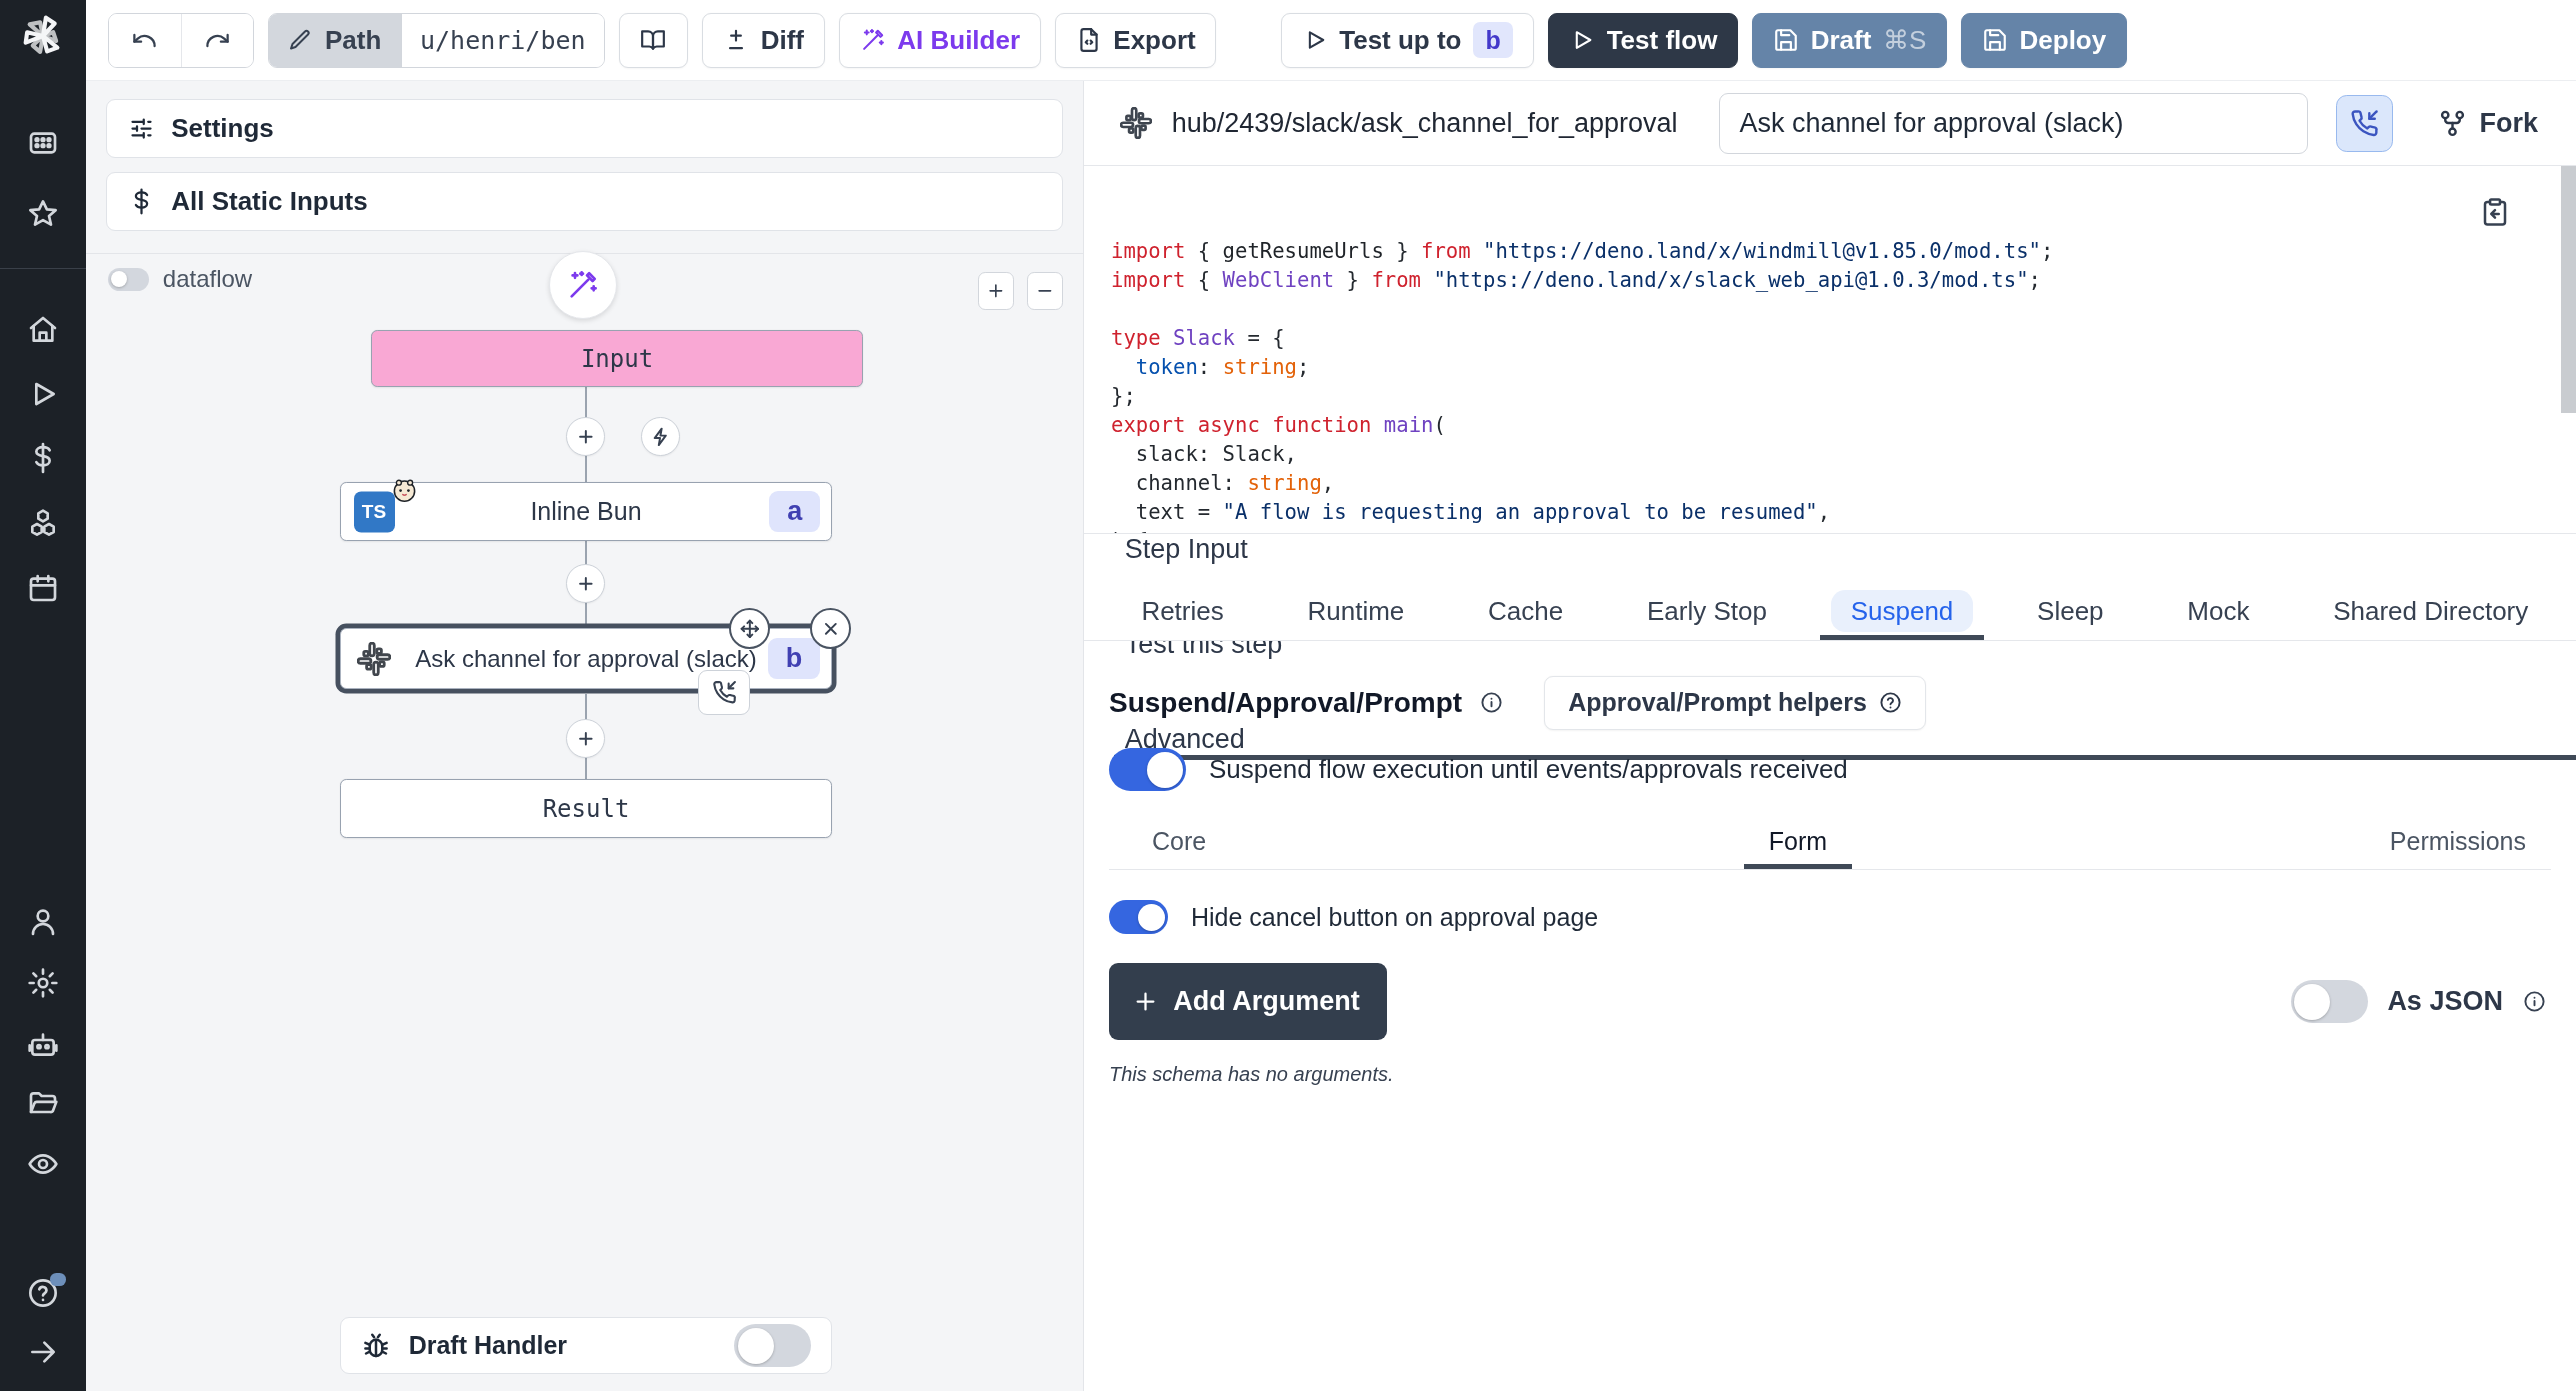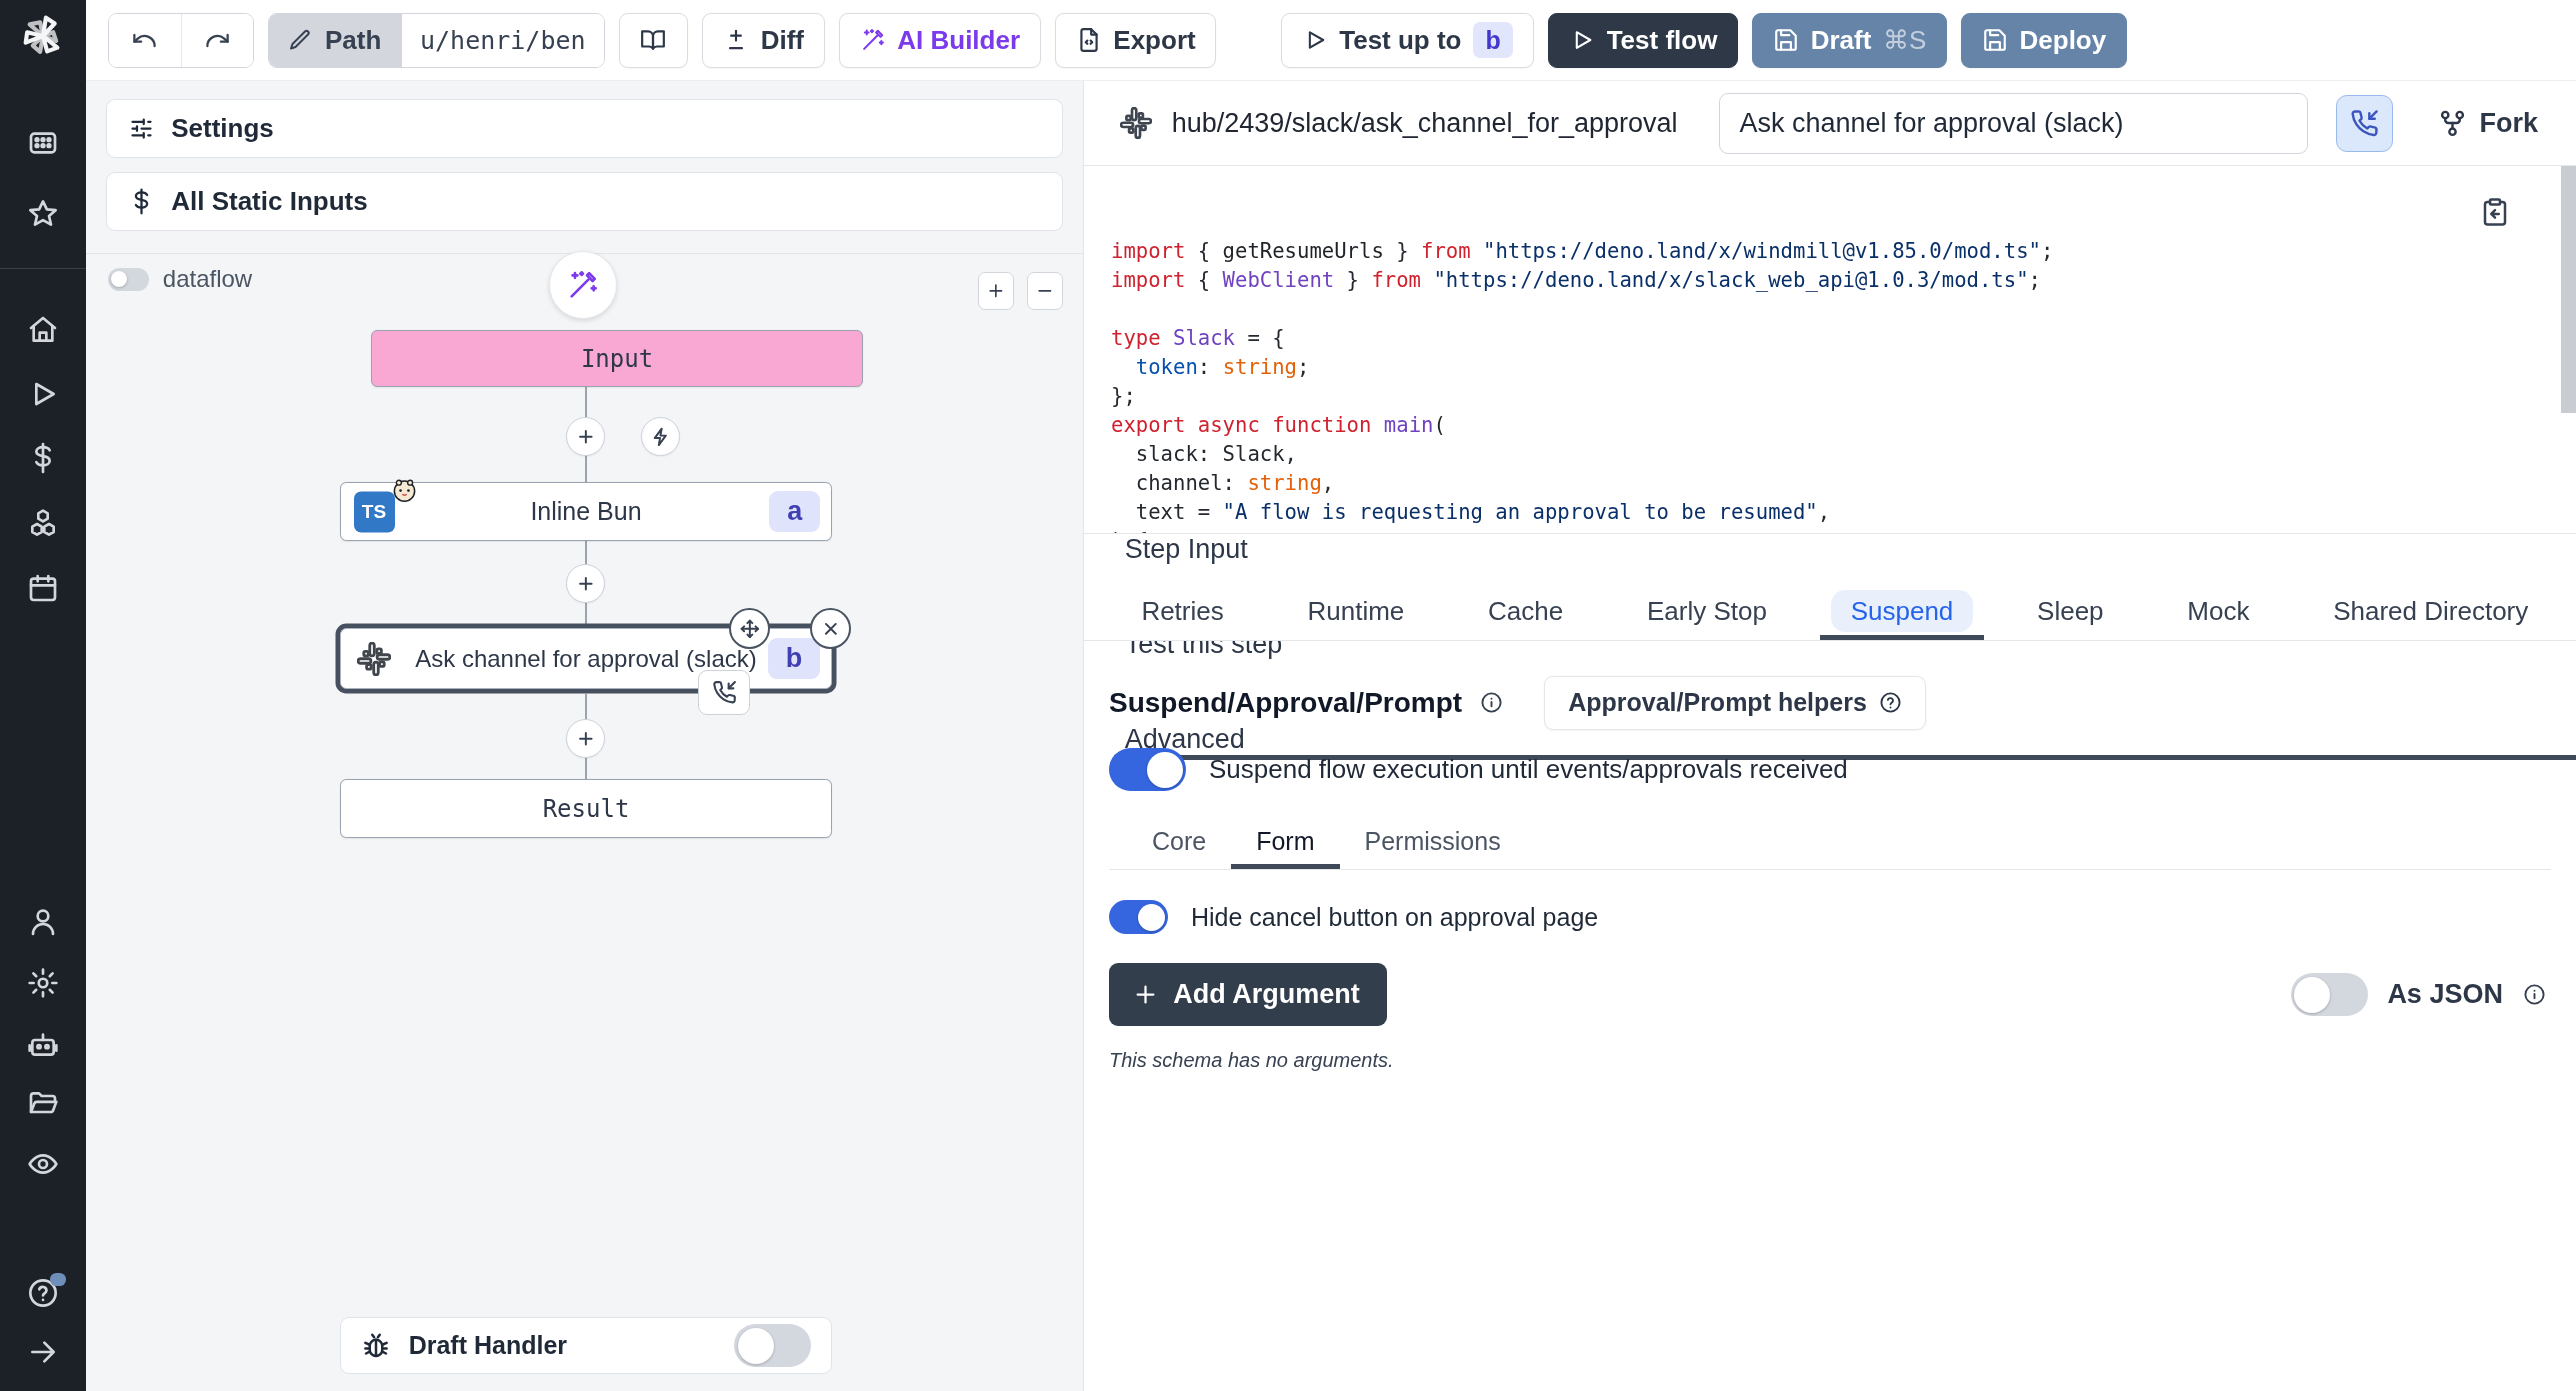--- a/index.html
+++ b/index.html
@@ -114,27 +114,27 @@
 
   .sp-content { position:absolute; top:560px; left:25px; right:25px; }
   .sec-head { margin-top:34px; display:flex; align-items:center; gap:18px; height:55px; }
   .sec-head h2 { font-size:28px; font-weight:bold; color:#111827; }
   .info-ic { width:23px; height:23px; color:#374151; }
   .outline-btn { height:54px; border:0.9px solid #e3e6ea; border-radius:9px; background:#fff; display:flex; align-items:center; gap:12.5px; padding:0 23px; font-size:25px; font-weight:bold; color:#2d3748; cursor:pointer; box-shadow:0 0.9px 1.8px rgba(0,0,0,.05); margin-left:23px; }
   .outline-btn svg { width:23px; height:23px; }
   .tglrow { display:flex; align-items:center; gap:23px; }
   .tglrow .lbl { font-size:26px; color:#1f2937; }
   .row-suspend { margin-top:18px; }
-  .minitabs { margin-top:27px; display:flex; padding-left:18px; border-bottom:0.9px solid #e5e7eb; height:52px; }
+  .minitabs { margin-top:27px; display:flex; padding-left:18px; border-bottom:0.9px solid #e5e7eb; height:52px;justify-content:space-between; }
   .mtab { display:flex; align-items:center; padding:0 25px; font-size:25px; color:#4b5563; cursor:pointer; border-bottom:5.4px solid transparent; }
   .mtab.active { color:#111827; border-bottom-color:#3f4957; }
   .row-form { margin-top:29px; }
   .row-hidecancel { margin-top:30px; }
   .row-actions { margin-top:29px; display:flex; align-items:center; }
-  .dark-btn { height:63px; background:#333e4d; border:none; border-radius:9px; color:#fff; font-size:27px; font-weight:bold; display:flex; align-items:center; gap:14.3px; padding:0 27px 0 23px; cursor:pointer; font-family:inherit; }
+  .dark-btn { height:77px; background:#333e4d; border:none; border-radius:9px; color:#fff; font-size:27px; font-weight:bold; display:flex; align-items:center; gap:14.3px; padding:0 27px 0 23px; cursor:pointer; font-family:inherit; }
   .dark-btn svg { width:27px; height:27px; }
   .asjson { margin-left:auto; display:flex; align-items:center; gap:19.7px; margin-right:5.4px; }
   .asjson .lbl { font-size:27px; font-weight:bold; color:#2d3748; }
   .empty-schema { margin-top:23px; font-size:20px; font-style:italic; color:#374151; }
 </style>
 </head>
 <body>
 
 <svg width="0" height="0" style="position:absolute">
   <defs>

